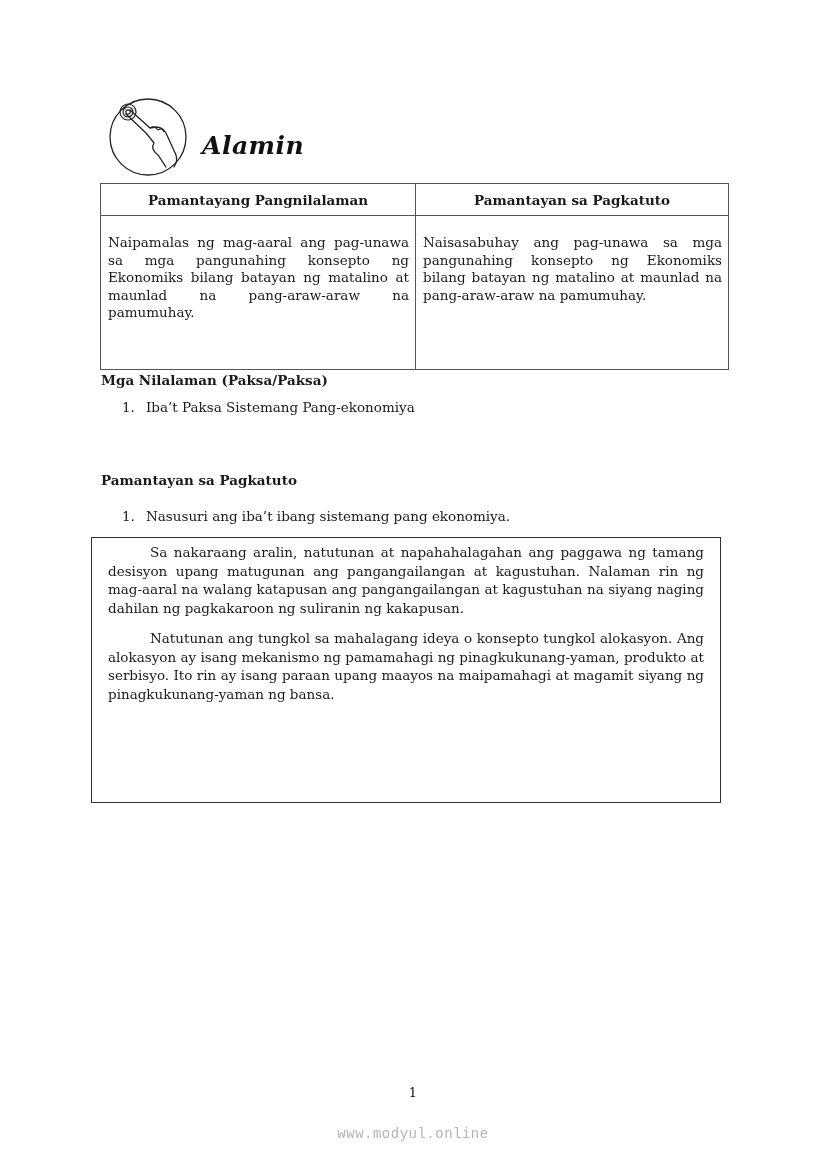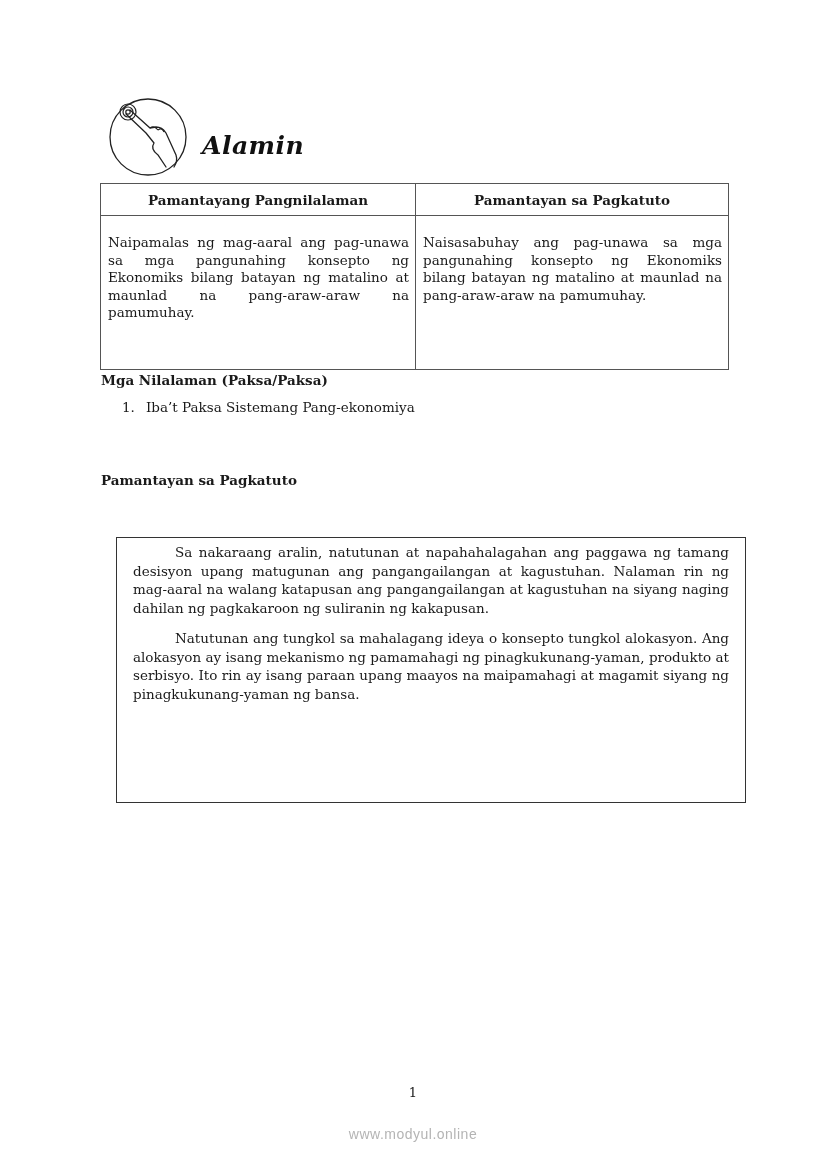--- a/index.html
+++ b/index.html
@@ -16,27 +16,27 @@
   table.standards th, table.standards td { border: 1px solid #555; vertical-align: top; }
   table.standards th { height: 31px; font-size: 13.5px; font-weight: bold; text-align: center; vertical-align: middle; padding: 0; }
   table.standards td { height: 135px; font-size: 13.5px; line-height: 17.5px; padding: 18px 6px 0 7px; text-align: justify; }
   table.standards td.c1 { width: 301px; }
 
   .sec-title { position: absolute; left: 101px; font-size: 13.5px; font-weight: bold; }
   .list-item { position: absolute; font-size: 13.5px; }
   .list-item .num { display: inline-block; width: 24px; }
   .intro { position: absolute; left: 130px; top: 481px; font-size: 13.5px; }
 
-  .box { position: absolute; left: 116px; top: 537px; width: 630px; height: 266px; border: 1.5px solid #333; box-sizing: border-box; }
+  .box { position: absolute; left: 91px; top: 537px; width: 630px; height: 266px; border: 1.5px solid #333; box-sizing: border-box; }
   .box p { margin: 0 0 12px 0; padding: 0 16px 0 16px; font-size: 13.5px; line-height: 18.5px; text-align: justify; text-indent: 42px; }
   .box p:first-child { margin-top: 5px; }
 
   .page-num { position: absolute; left: 0; width: 826px; top: 1085px; text-align: center; font-size: 13px; }
   .watermark { position: absolute; left: 0; width: 826px; top: 1126px; text-align: center; font-size: 14px;
-               font-family: Liberation Sans, sans-serif; color: #b4b4b4; letter-spacing: 0.5px; }
+               font-family: Liberation Mono, monospace; color: #b4b4b4; letter-spacing: 0.5px; }
 </style>
 </head>
 <body>
 
 <div class="page">
 
   <div class="header">
     <svg class="hand-icon" viewBox="0 0 92 80">
       <circle cx="44" cy="40" r="38" fill="none" stroke="#222" stroke-width="1.3"></circle>
       <circle cx="24" cy="15" r="8" fill="none" stroke="#222" stroke-width="1.2"></circle>
@@ -60,20 +60,23 @@
     </tr>
   </tbody>
     </table>
 
   <div class="sec-title" style="top:372px;">Mga Nilalaman (Paksa/Paksa)</div>
   <div class="list-item" style="left:122px; top:399px;">
     <span class="num">1.</span><span>Iba’t Paksa Sistemang Pang-ekonomiya</span>
   </div>
 
   <div class="sec-title" style="top:472px;">Pamantayan sa Pagkatuto</div>
+  <div class="list-item" style="left:122px; top:508px;">
+    <span class="num">1.</span><span>Nasusuri ang iba’t ibang sistemang pang ekonomiya.</span>
+  </div>
 
   <div class="box">
     <p>Sa nakaraang aralin, natutunan at napahahalagahan ang paggawa ng tamang desisyon upang matugunan ang pangangailangan at kagustuhan. Nalaman rin ng mag-aaral na walang katapusan ang pangangailangan at kagustuhan na siyang naging dahilan ng pagkakaroon ng suliranin ng kakapusan.</p>
     <p>Natutunan ang tungkol sa mahalagang ideya o konsepto tungkol alokasyon. Ang alokasyon ay isang mekanismo ng pamamahagi ng pinagkukunang-yaman, produkto at serbisyo. Ito rin ay isang paraan upang maayos na maipamahagi at magamit siyang ng pinagkukunang-yaman ng bansa.</p>
   </div>
 
   <div class="page-num">1</div>
   <div class="watermark">www.modyul.online</div>
 </div>
 

